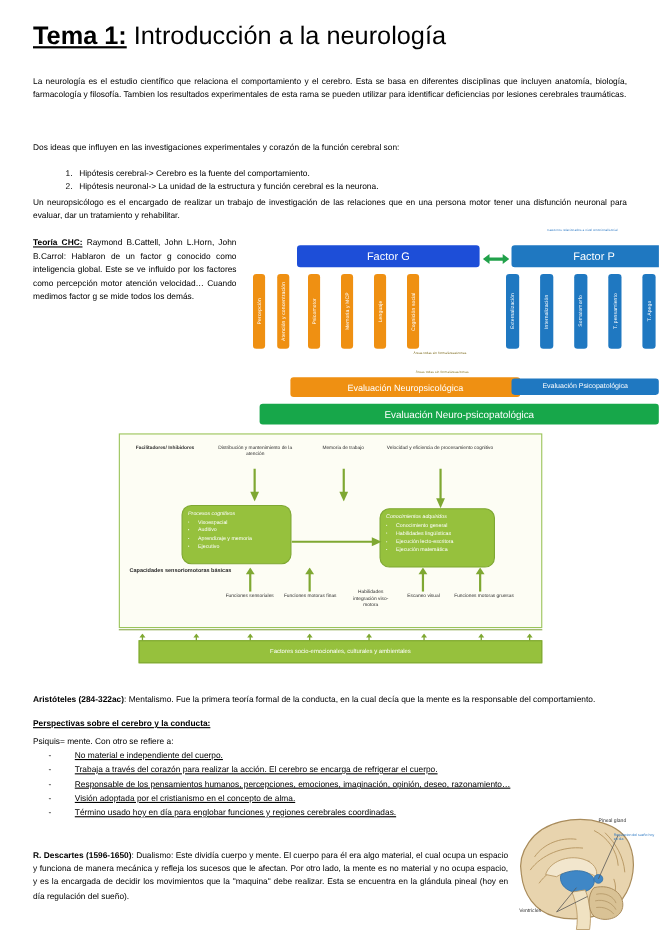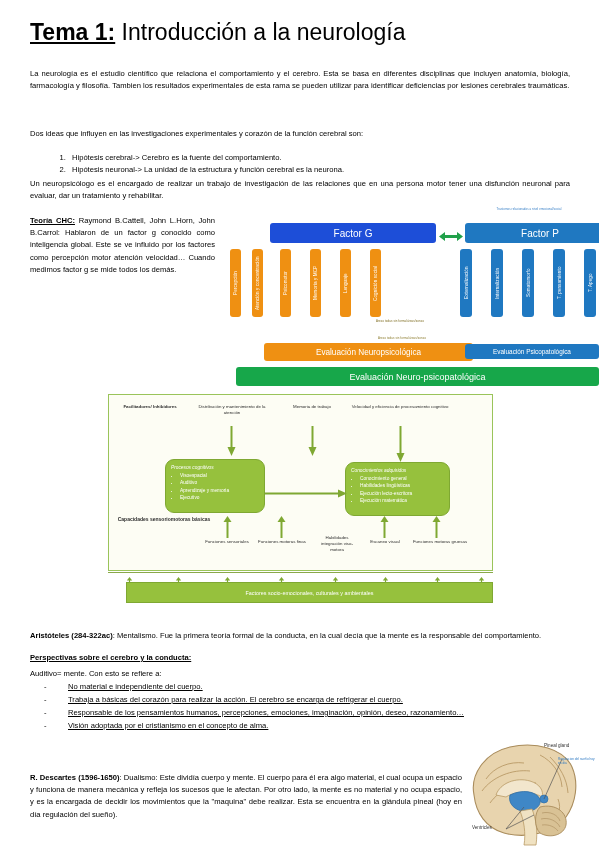--- a/index.html
+++ b/index.html
@@ -261,27 +261,28 @@
 
     <div class="bottombar">Factores socio-emocionales, culturales y ambientales</div>
   </div>
 
   <div class="p nj u bold" style="left:30px;top:652px;width:540px;">Perspectivas sobre el cerebro y la conducta:</div>
 
   <div class="p" style="left:30px;top:630px;width:540px;">
     <span class="bold">Aristóteles (284-322ac)</span><span>: Mentalismo. Fue la primera teoría formal de la conducta, en la cual decía que la mente es la responsable del comportamiento.</span>
   </div>
 
-  <div class="p nj" style="left:30px;top:668px;width:540px;">Auditivo= mente. Con esto se refiere a:</div>
+  <div class="p nj" style="left:30px;top:668px;width:540px;">Psiquis= mente. Con otro se refiere a:</div>
 
   <ul class="dash" style="position:absolute;left:30px;top:681px;width:540px;">
     <li>No material e independiente del cuerpo.</li>
-    <li>Trabaja a básicas del corazón para realizar la acción. El cerebro se encarga de refrigerar el cuerpo.</li>
+    <li>Trabaja a través del corazón para realizar la acción. El cerebro se encarga de refrigerar el cuerpo.</li>
     <li>Responsable de los pensamientos humanos, percepciones, emociones, imaginación, opinión, deseo, razonamiento…</li>
     <li>Visión adoptada por el cristianismo en el concepto de alma.</li>
+    <li>Término usado hoy en día para englobar funciones y regiones cerebrales coordinadas.</li>
   </ul>
 
   <div class="p" style="left:30px;top:772px;width:432px;">
     <span class="bold">R. Descartes (1596-1650)</span><span>: Dualismo: Este dividía cuerpo y mente. El cuerpo para él era algo material, el cual ocupa un espacio y funciona de manera mecánica y refleja los sucesos que le afectan. Por otro lado, la mente es no material y no ocupa espacio, y es la encargada de decidir los movimientos que la "maquina" debe realizar. Esta se encuentra en la glándula pineal (hoy en día regulación del sueño).</span>
   </div>
 
   <div class="brain">
     <svg width="133" height="111" viewBox="0 0 133 111">
 
       <path d="M8 58 C4 38 18 16 44 10 C70 4 98 12 106 30 C113 46 110 66 100 80 C88 96 60 102 38 96 C20 91 10 76 8 58 Z" fill="#e8d4ae" stroke="#a98c5c" stroke-width="1.1"></path>

